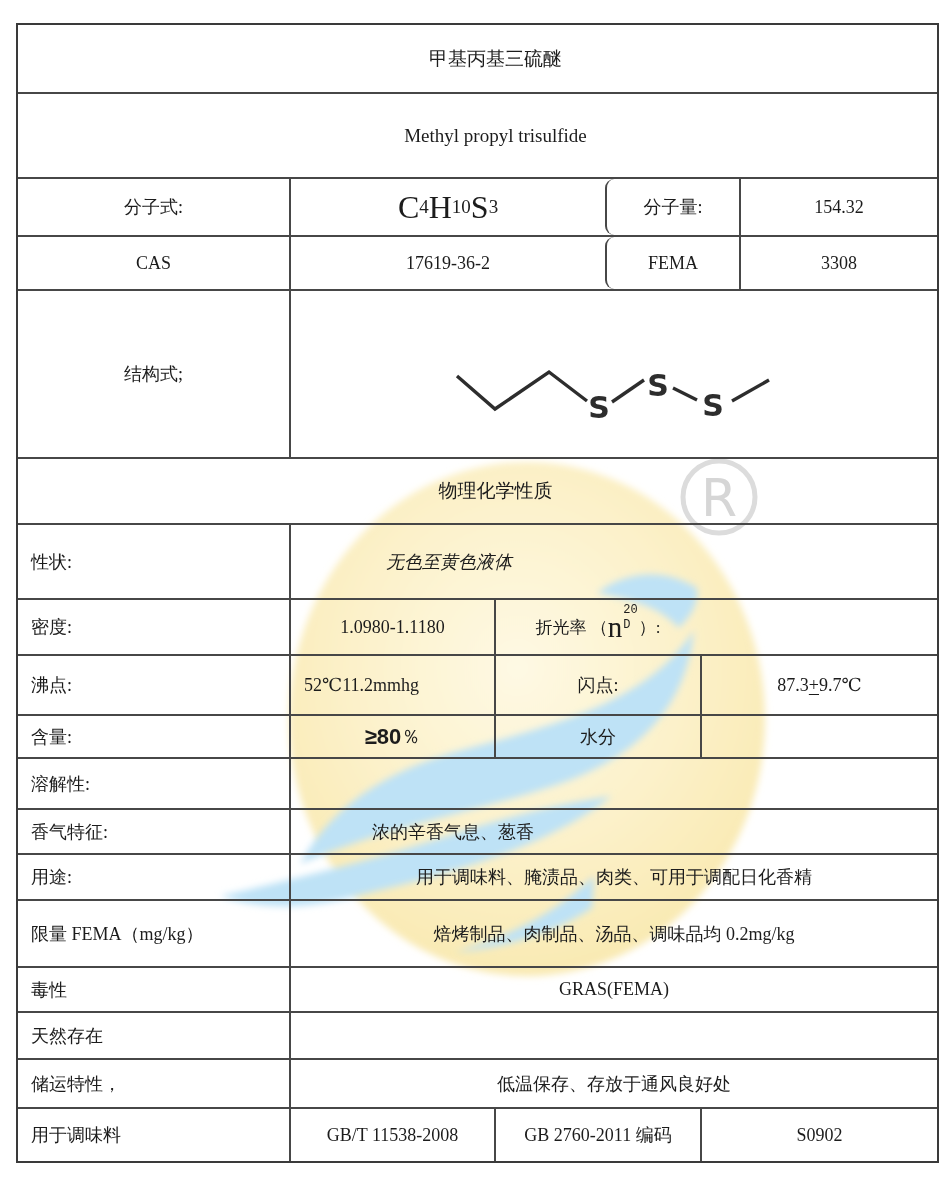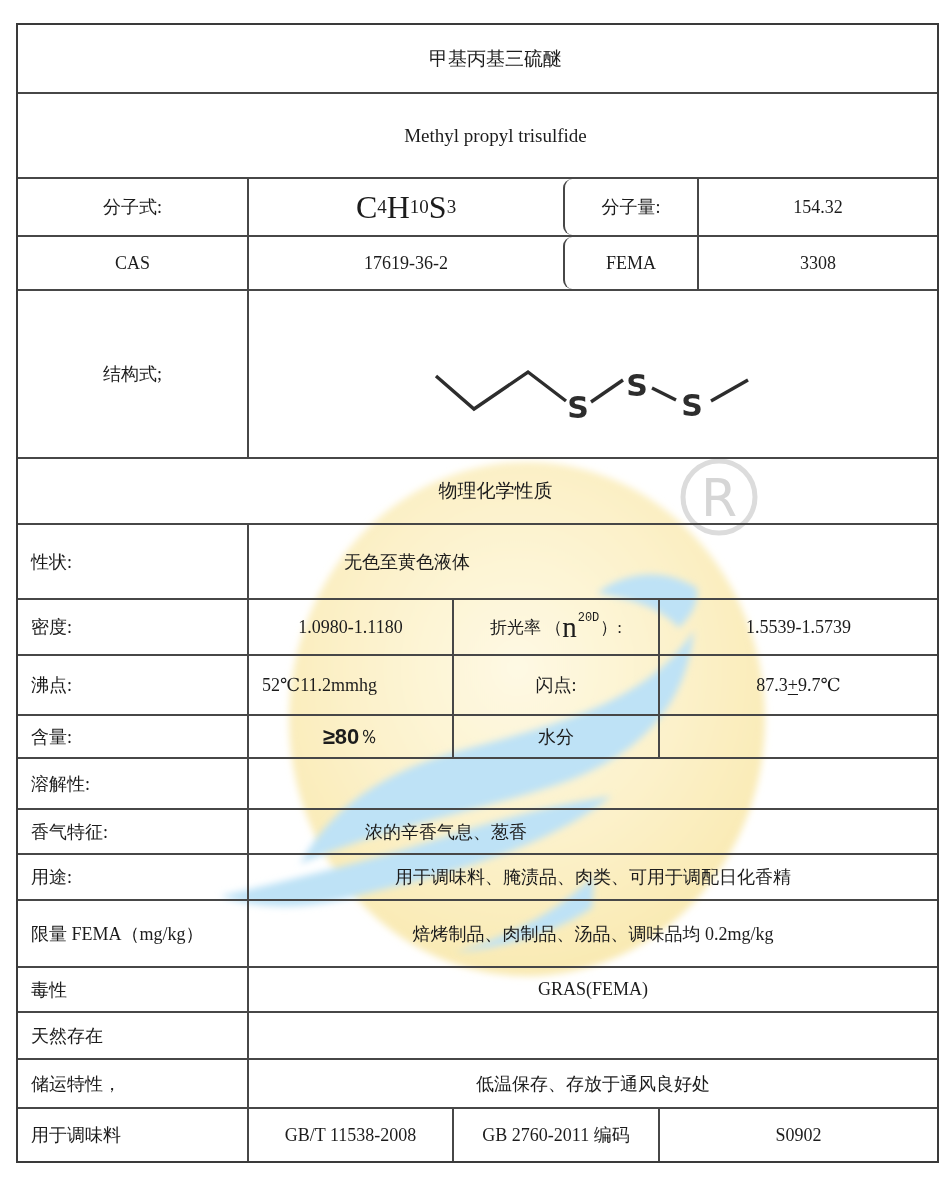--- a/index.html
+++ b/index.html
@@ -14,40 +14,40 @@
     position:absolute; left:16px; top:23px; width:919px; z-index:1;
     border:2px solid #3a3a3a; background:transparent;
   }
   .row{ display:flex; box-sizing:border-box; }
   .row + .row{ border-top:2px solid var(--line); }
   .cell{
     box-sizing:border-box; display:flex; align-items:center; justify-content:center;
     font-size:18px; min-width:0; text-align:center;
   }
   .cell + .cell{ border-left:2px solid var(--line); }
-  .c-label{ width:229px; flex:none; }
+  .c-label{ width:271px; flex:none; }
   .w316{ width:316px; flex:none; }
   .w134{ width:134px; flex:none;border-radius:9px; }
   .w205{ width:205px; flex:none; }
   .w206{ width:206px; flex:none; }
   .full{ flex:1; }
   .left{ justify-content:flex-start; padding-left:13px; text-align:center; }
-  .bias1{ justify-content:flex-start; padding-left:95px; text-align:left; }
-  .bias2{ justify-content:flex-start; padding-left:116px; text-align:center; }
+  .bias1{ justify-content:flex-start; padding-left:95px; text-align:left;font-style:italic; }
+  .bias2{ justify-content:flex-start; padding-left:81px; text-align:center; }
   .m{ font-family:Liberation Serif, serif; }
   .fs19{ font-size:19px;padding-left:36px; }
   .formula{ font-size:32px; font-family:"Liberation Serif",serif; }
   .formula sub{ font-size:19px; line-height:0; }
   .gebold{ font-family:"Liberation Sans","DejaVu Sans",sans-serif; font-weight:700; font-size:22px; }
   .pct{ font-weight:400; font-size:19px; font-family:"Liberation Serif",serif; }
   .pm{ text-decoration:underline; text-underline-offset:3px; }
   .refr{ font-size:17px; white-space:nowrap; }
   .refr-n{ font-size:29px; line-height:1; font-family:"Liberation Serif",serif; }
   .ss{
-    display:inline-flex; flex-direction:row; align-items:flex-start;
+    display:inline-flex; flex-direction:column; align-items:flex-start;
     font-size:12px; line-height:1.25; margin:0 1px 0 1px; transform:translateY(-9px);
     font-family:"Liberation Mono",monospace;
   }
   .structure-cell{ position:relative; }
   .structure-cell svg{ transform:translateY(17px); }
 </style>
 </head>
 <body>
 
 <svg class="wm" width="950" height="1178" viewBox="0 0 950 1178">
@@ -140,21 +140,20 @@
     <div class="cell w205 m">1.0980-1.1180</div>
     <div class="cell w206 refr">
       <span>折光率 （</span>
         <span class="refr-n">n</span>
         <span class="ss">
           <span>20</span>
           <span>D</span>
         </span>
         <span>）:</span>
     </div>
-    <div class="cell full m">1.5539-1.5739</div>
   </div>
 
   <div class="row" style="height:60px">
     <div class="cell c-label left">沸点:</div>
     <div class="cell w205 left">52℃11.2mmhg</div>
     <div class="cell w206">闪点:</div>
     <div class="cell full">
       <span>87.3</span>
         <span class="pm">+</span>
         <span>9.7℃</span>

